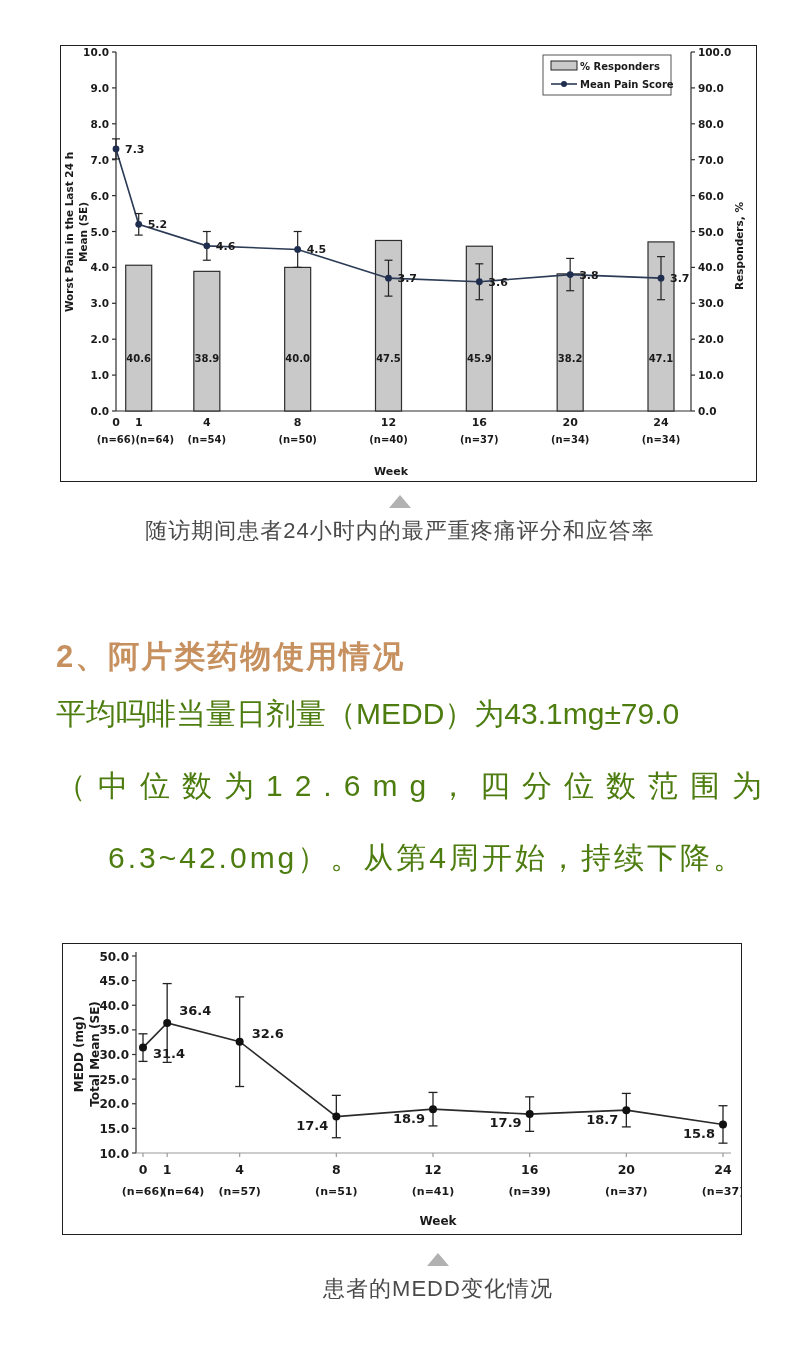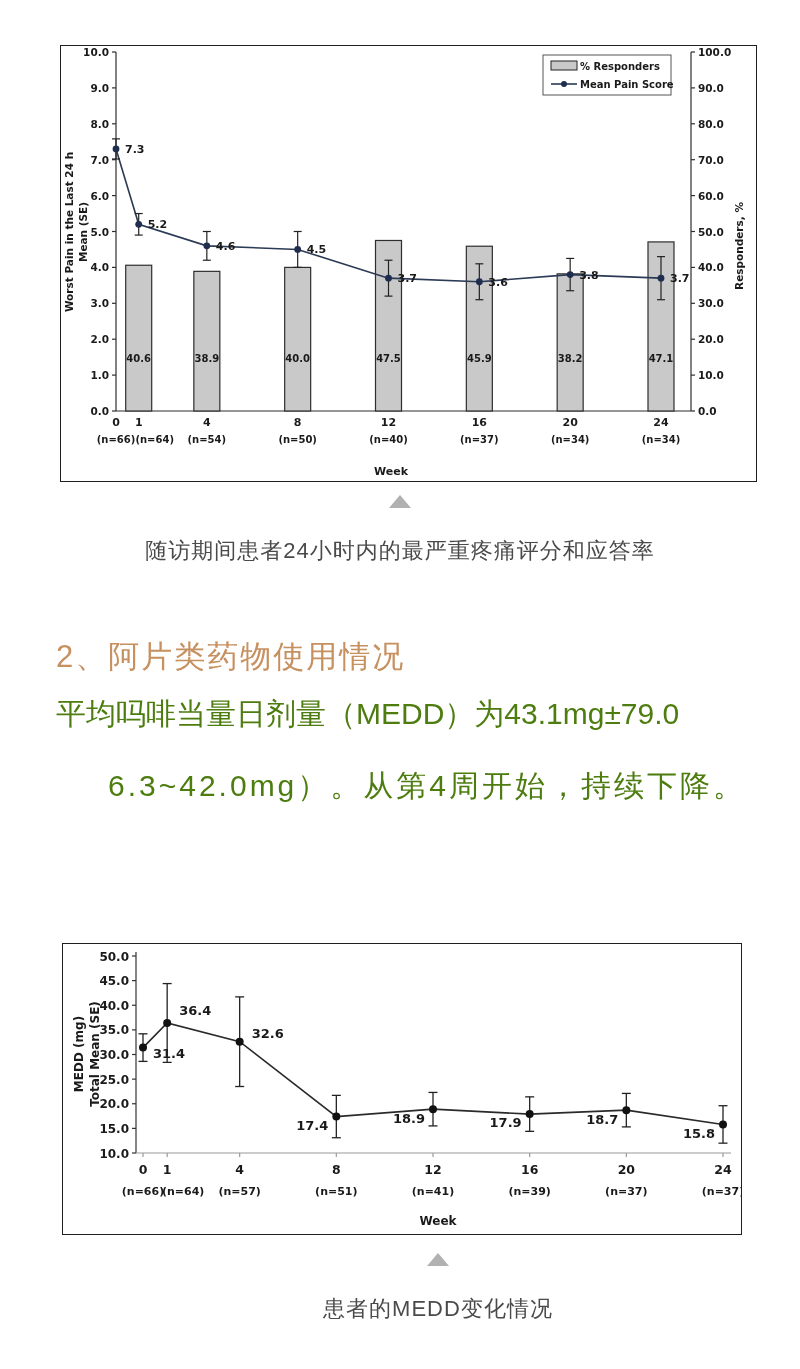--- a/index.html
+++ b/index.html
@@ -8,23 +8,23 @@
   .fig{position:absolute;background:#fff;border:1px solid #1f1f1f;}
   .fig1{left:60px;top:45px;width:695px;height:435px;}
   .fig2{left:62px;top:943px;width:678px;height:290px;}
   .fig svg{display:block;width:100%;height:100%;font-family:"DejaVu Sans","Liberation Sans",sans-serif;}
   .caption-block{position:absolute;left:0;width:800px;text-align:center;}
   .cap1{top:494px;}
   .cap2{top:1252px;padding-left:38px;}
   .caption-arrow{display:inline-block;width:0;height:0;
       border-left:11px solid transparent;border-right:11px solid transparent;
       border-bottom:13px solid #b1b1b1;}
-  .caption-text{margin-top:24px;font-size:22px;color:#4a4a4a;letter-spacing:1px;}
+  .caption-text{margin-top:4px;font-size:22px;color:#4a4a4a;letter-spacing:1px;}
   .section-heading{position:absolute;left:56px;top:636px;margin:0;
-      font-size:31px;font-weight:normal;color:#c6905f;letter-spacing:2px;}
+      font-size:31px;font-weight:bold;color:#c6905f;letter-spacing:2px;}
   .paragraph{position:absolute;left:56px;top:678px;width:690px;color:#4d7c0f;}
   .para-line{font-size:30px;line-height:72px;white-space:nowrap;}
   .para-line.spread{letter-spacing:12px;}
   .para-line.slight{letter-spacing:3px;text-align:right;}
 </style>
 </head>
 <body>
 
 <div class="page">
 
@@ -163,20 +163,21 @@
 
   <div class="caption-block cap1">
     <div class="caption-arrow"></div>
     <div class="caption-text">随访期间患者24小时内的最严重疼痛评分和应答率</div>
   </div>
 
   <h2 class="section-heading">2、阿片类药物使用情况</h2>
 
   <div class="paragraph">
     <div class="para-line">平均吗啡当量日剂量（MEDD）为43.1mg±79.0</div>
+    <div class="para-line spread">（中位数为12.6mg，四分位数范围为</div>
     <div class="para-line slight">6.3~42.0mg）。从第4周开始，持续下降。</div>
   </div>
 
   <figure class="fig fig2" style="margin:0">
     <svg id="chart2" viewBox="0 0 678 290">
         <line x1="73" y1="8" x2="73" y2="209" stroke="#333" stroke-width="1.2"></line>
         <line x1="69" y1="12" x2="73" y2="12" stroke="#333" stroke-width="1.2"></line>
         <text x="66" y="16.5" font-size="12" fill="#1a1a1a" font-weight="bold" text-anchor="end">50.0</text>
         <line x1="69" y1="36.625" x2="73" y2="36.625" stroke="#333" stroke-width="1.2"></line>
         <text x="66" y="41.125" font-size="12" fill="#1a1a1a" font-weight="bold" text-anchor="end">45.0</text>

